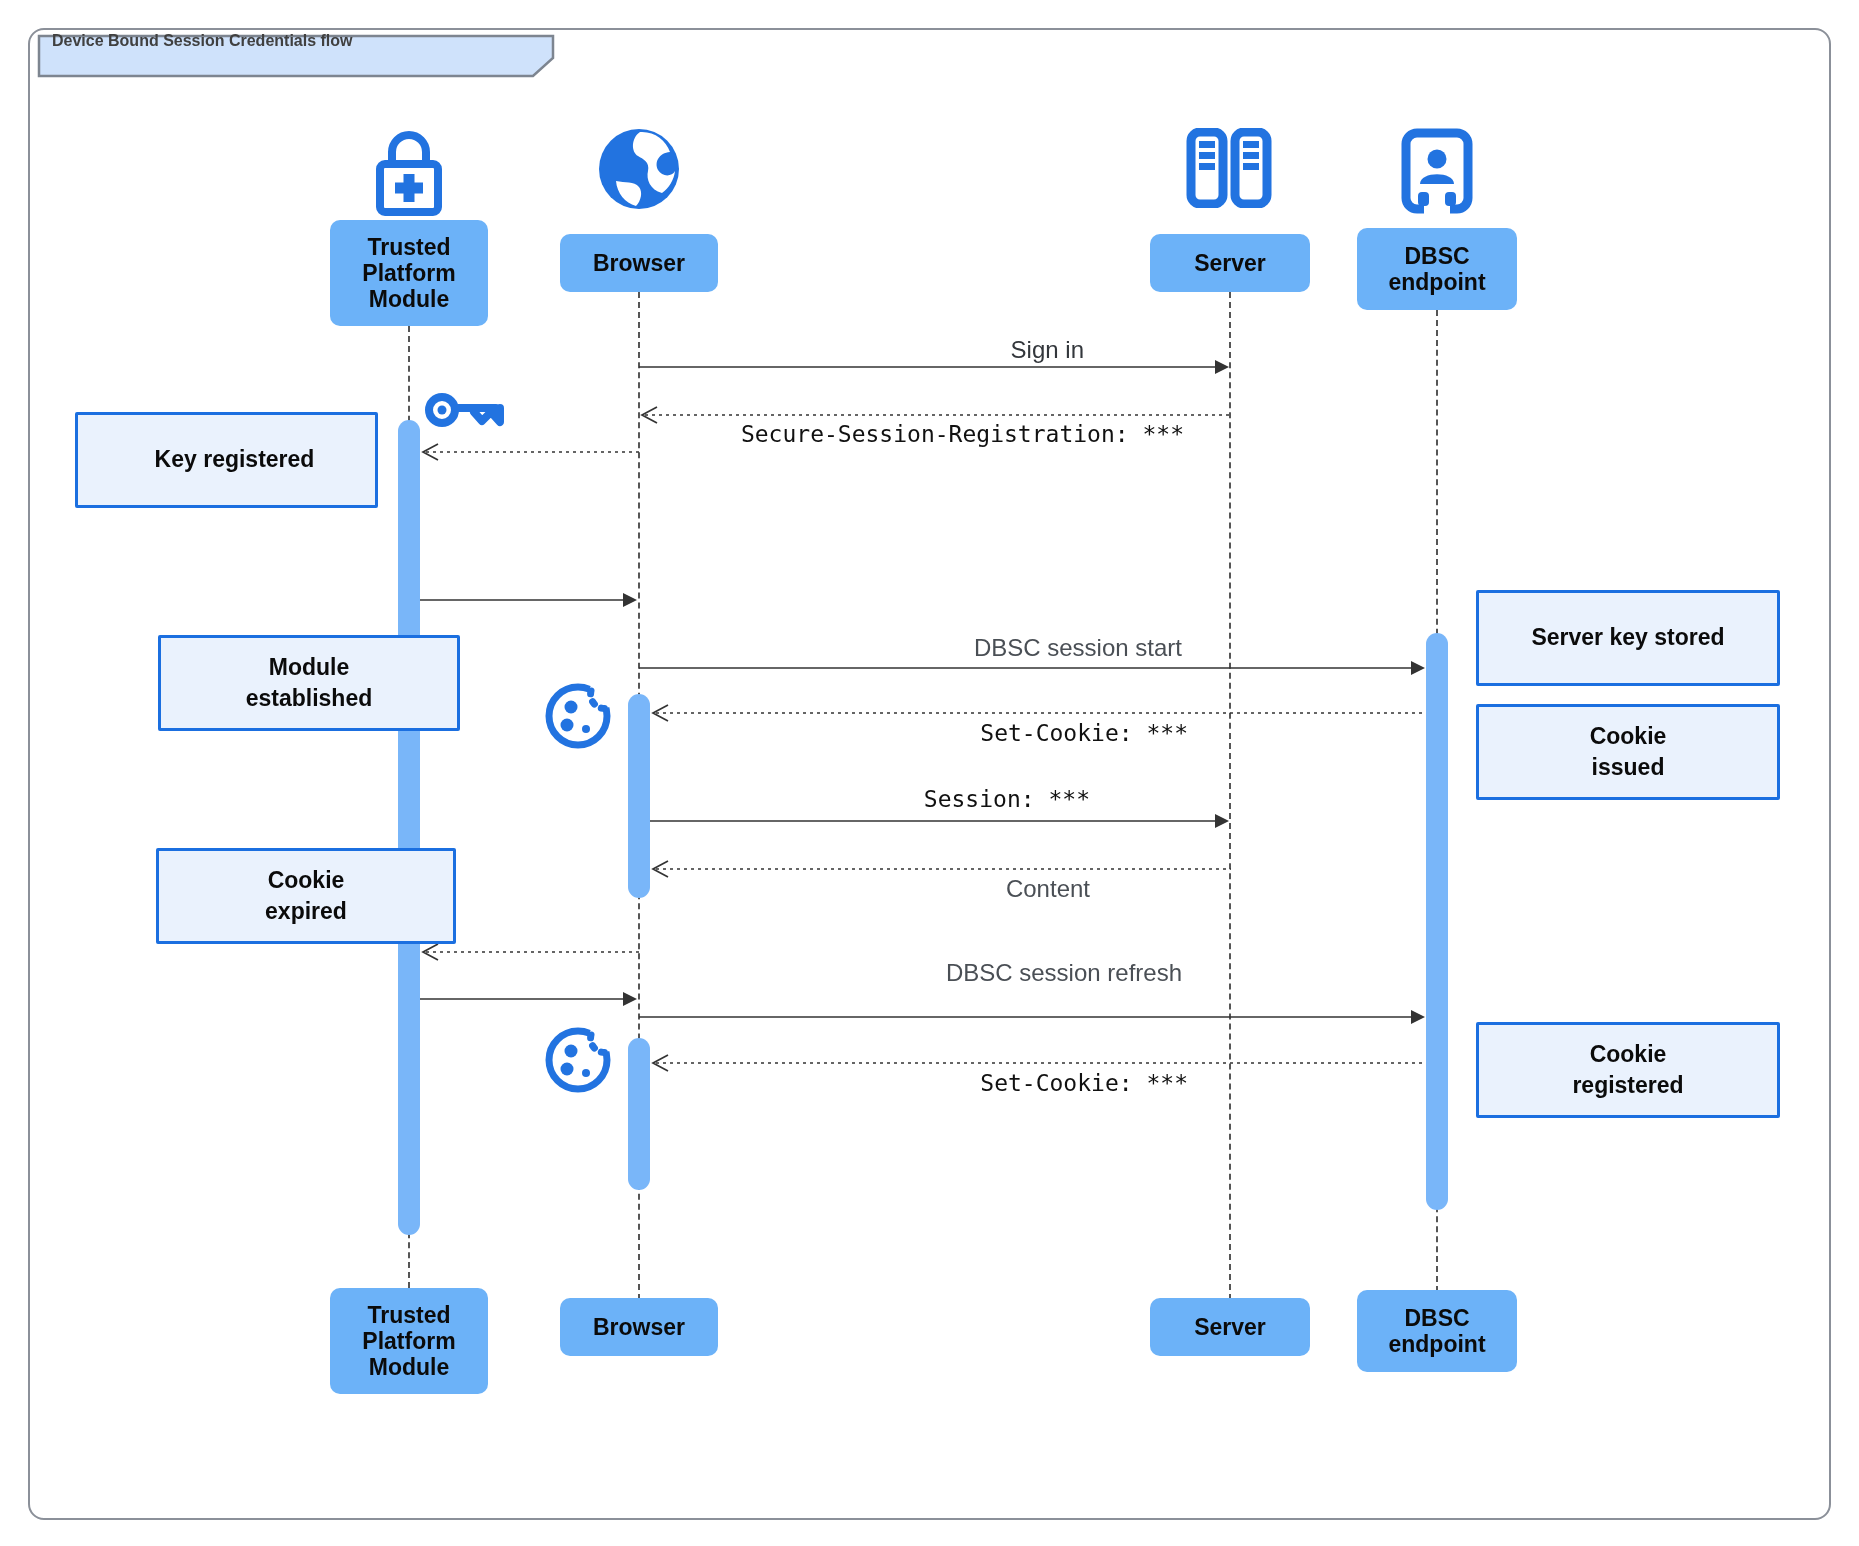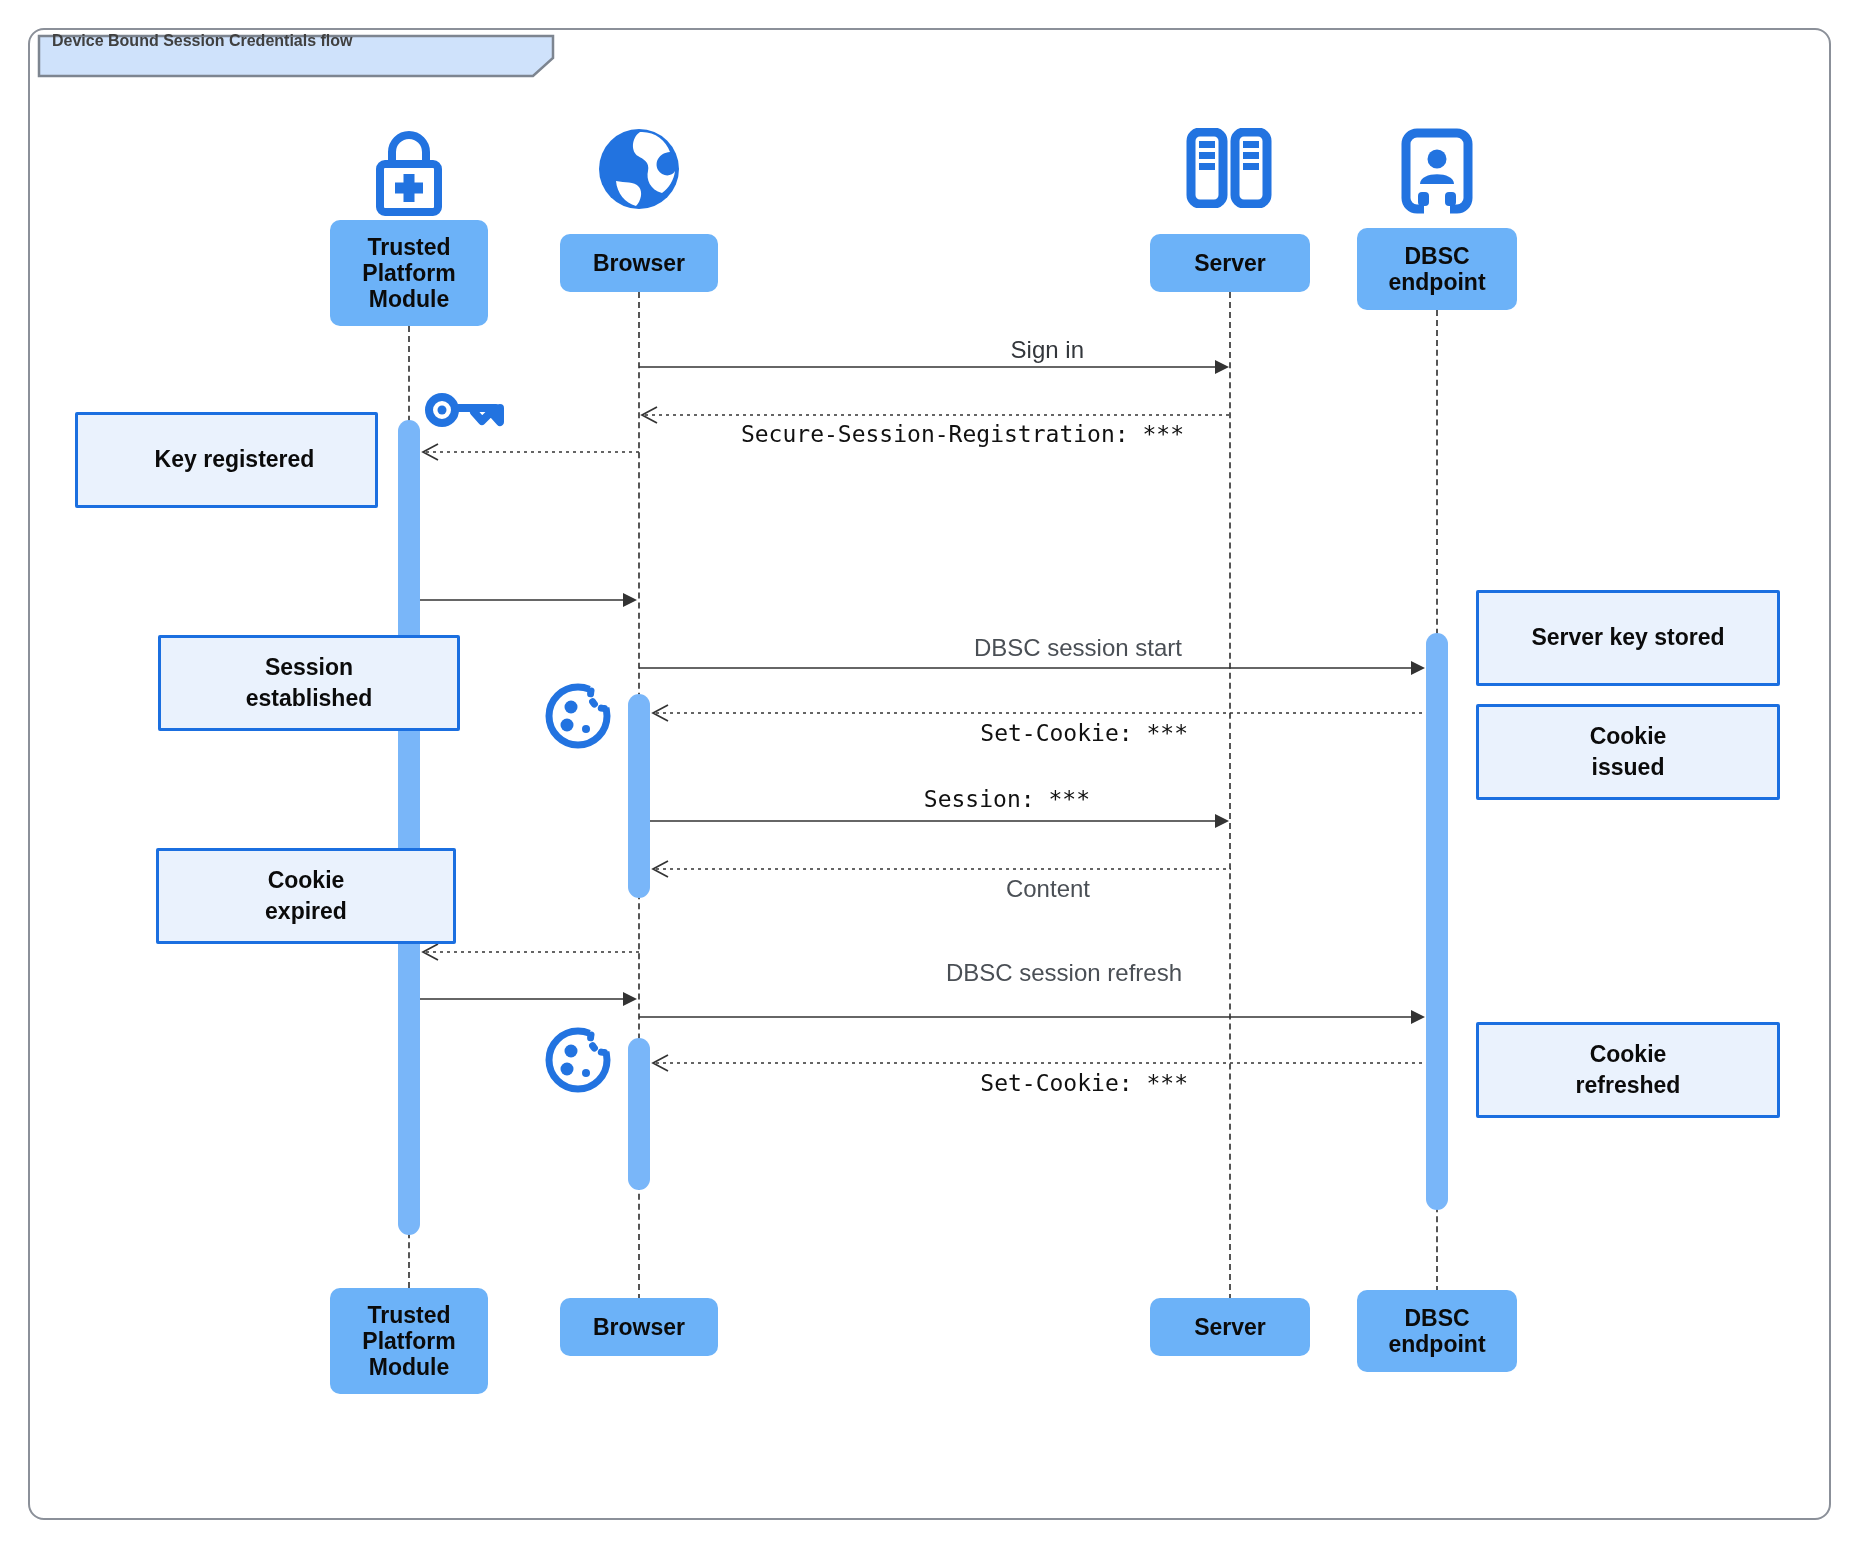--- a/index.html
+++ b/index.html
@@ -104,38 +104,38 @@
     <circle cx="27" cy="31" r="6.5" fill="#2273e0"></circle>
     <circle cx="23" cy="49" r="6.5" fill="#2273e0"></circle>
     <circle cx="42" cy="53" r="4" fill="#2273e0"></circle>
   </svg>
 
   <div class="note" style="left:75px;top:412px;width:303px;height:96px;padding-left:16px;">
     <div>Key registered</div>
     <div></div>
     </div>
   <div class="note" style="left:158px;top:635px;width:302px;height:96px;">
-    <div>Session</div>
+    <div>Module</div>
     <div>established</div>
     </div>
   <div class="note" style="left:156px;top:848px;width:300px;height:96px;">
     <div>Cookie</div>
     <div>expired</div>
     </div>
   <div class="note" style="left:1476px;top:590px;width:304px;height:96px;">
     <div>Server key stored</div>
     <div></div>
     </div>
   <div class="note" style="left:1476px;top:704px;width:304px;height:96px;">
     <div>Cookie</div>
     <div>issued</div>
     </div>
   <div class="note" style="left:1476px;top:1022px;width:304px;height:96px;">
     <div>Cookie</div>
-    <div>refreshed</div>
+    <div>registered</div>
     </div>
 
   <svg class="msg" style="left:639px;top:355px;" width="592" height="24" viewBox="0 0 592 24">
     <line x1="0" y1="12" x2="576" y2="12" stroke="#333" stroke-width="1.7"></line>
     <path d="M576 5 L590 12 L576 19 Z" fill="#333"></path>
   </svg>
   <div class="mlabel sans-dark" style="left:784px;top:336px;width:300px;">Sign in</div>
 
   <svg class="msg" style="left:639px;top:403px;" width="592" height="24" viewBox="0 0 592 24">
     <line x1="6" y1="12" x2="592" y2="12" stroke="#333" stroke-width="1.7" stroke-dasharray="3 4"></line>

